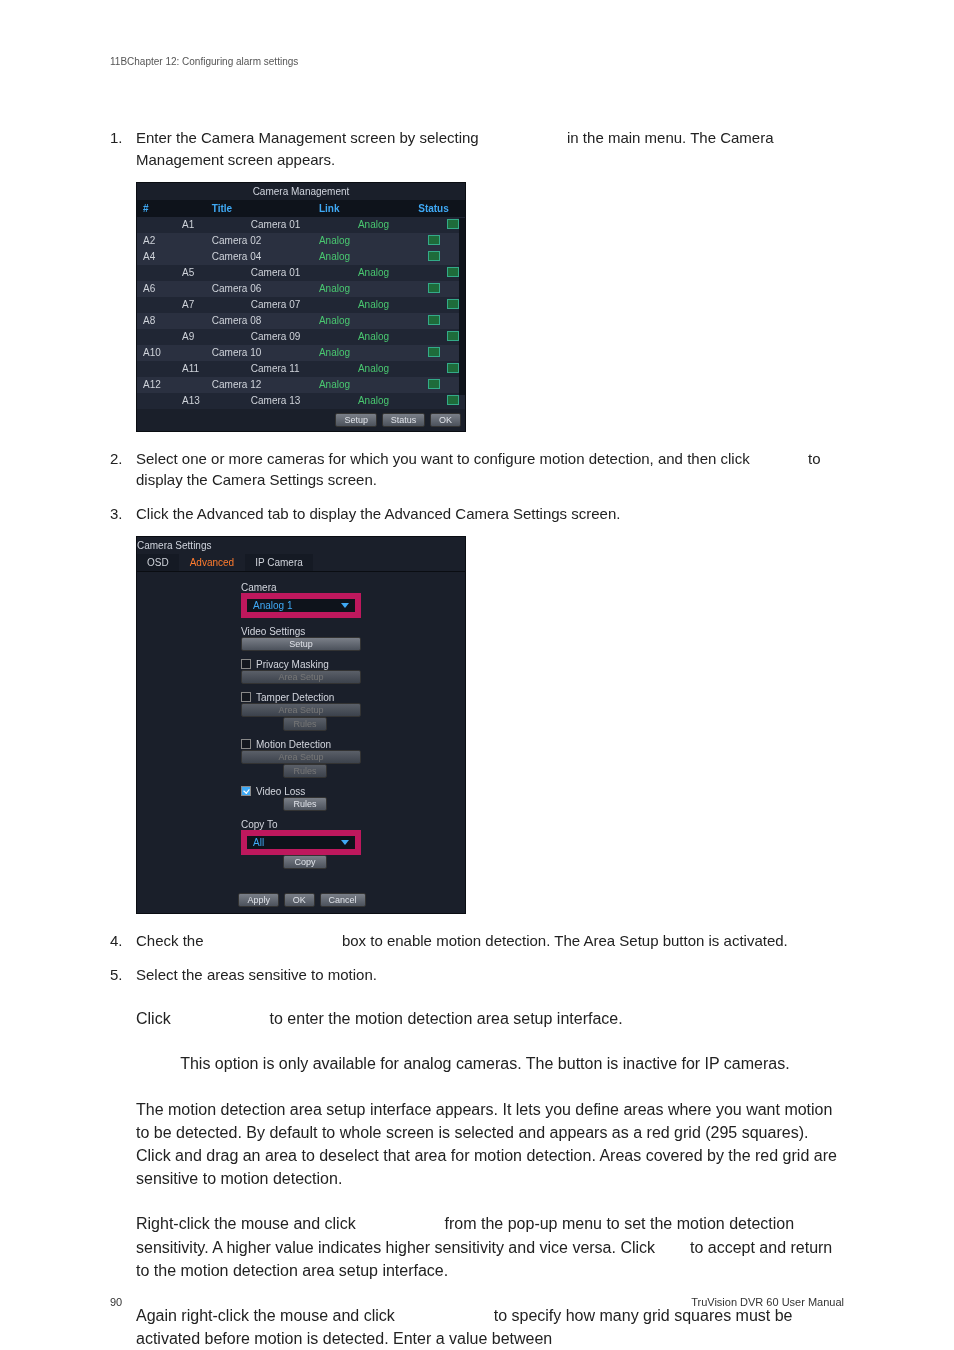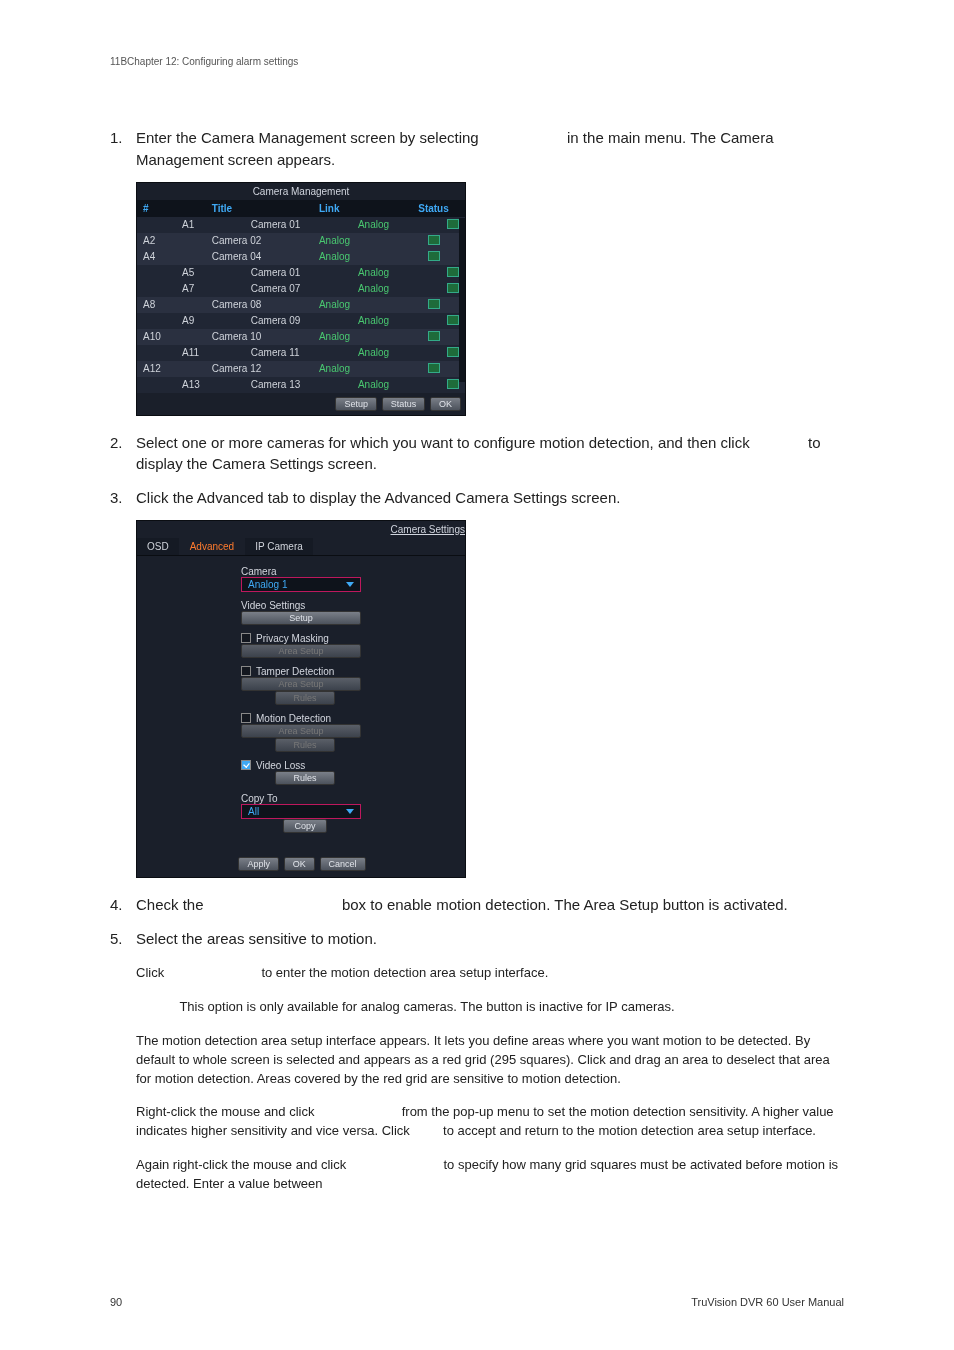--- a/index.html
+++ b/index.html
@@ -16,21 +16,21 @@
   .running-header {
     font-size: 10px;
     color: #555;
     margin-bottom: 60px;
   }
   ol.main { list-style: none; padding: 0; }
   ol.main > li { margin-bottom: 12px; }
   .num-row { display: flex; font-size: 15px; line-height: 1.45; }
   .num { width: 26px; flex: 0 0 26px; }
   .txt { flex: 1; }
-  .indent-block { margin-left: 26px; font-size: 13px; line-height: 1.45; margin-bottom: 12px; margin-top: 15px;}
+  .indent-block { margin-left: 26px; font-size: 16px; line-height: 1.45; margin-bottom: 12px; margin-top: 22px;}
   .screenshot { margin: 11px 0 16px 26px; }
 
   
   .cm-box {
     width: 330px;
     background: #1a1f2a;
     font-family: Arial, sans-serif;
     font-size: 10px;
     color: #cfd3da;
     border: 1px solid #0a0d12;
@@ -76,50 +76,50 @@
 
   
   .cs-box {
     width: 330px;
     background: #1a1f2a;
     font-family: Arial, sans-serif;
     font-size: 10px;
     color: #cfd3da;
     border: 1px solid #0a0d12;
   }
-  .cs-title { text-align: right; padding: 3px 0; font-size: 10px; color: #d0d4dd; text-decoration: underline; }
+  .cs-title { text-align: left; padding: 3px 0; font-size: 10px; color: #d0d4dd; }
   .cs-tabs { display: flex; border-bottom: 1px solid #0a0d12; }
   .cs-tab { padding: 3px 10px; font-size: 10px; color: #cfd3da; background: #151a24; margin-right: 1px; text-align: center;}
   .cs-tab.active { color: #ff7b2e; background: #1a1f2a; }
   .cs-body { padding: 10px 14px 10px 14px; }
   .cs-row { display: flex; align-items: center; margin-bottom: 8px; font-size: 10px; flex-direction: column; }
   .cs-label { width: 120px; color: #d3d6de; display: flex; align-items: center; gap: 5px; }
   .cs-checkbox {
     width: 10px; height: 10px; border: 1px solid #888; display: inline-block;
     background: #13171f;
   }
   .cs-checkbox.checked { background: #3fa9f5; position: relative; }
   .cs-checkbox.checked::after { content:""; position:absolute; left:1px; top:-1px; width:5px; height:7px; border-right:2px solid #fff; border-bottom:2px solid #fff; transform: rotate(40deg) scale(.6);}
   .cs-dropdown {
     width: 120px; padding: 1px 6px;
     background: #0e131b; color: #3fa9f5;
-    border: 1px solid #be185d;
+    border: 6px solid #be185d;
     font-size: 10px;
     display:flex; justify-content: space-between; align-items:center;
   }
   .cs-dd-arrow { width:0;height:0;border-left:4px solid transparent;border-right:4px solid transparent;border-top:5px solid #3fa9f5;}
   .cs-setup-btn {
     width: 120px; padding: 1px 0;
     background: linear-gradient(#7a7f88, #4c525c);
     color: #e0e3e9; text-align: center;
     border-radius: 2px; border: 1px solid #333; font-size: 9px;
   }
   .cs-setup-btn.disabled { color: #777; background: linear-gradient(#5a5f68,#3c424c); }
   .cs-rules-btn {
-    width: 60px; padding: 1px 0; margin-left: 8px;
+    width: 44px; padding: 1px 0; margin-left: 8px;
     background: linear-gradient(#7a7f88, #4c525c);
     color: #e0e3e9; text-align: center;
     border-radius: 2px; border: 1px solid #333; font-size: 9px;
   }
   .cs-rules-btn.disabled { color:#777; background: linear-gradient(#5a5f68,#3c424c);}
   .cs-footer { text-align: center; padding: 6px 8px; background:#1a1f2a;}
 
   .footer {
     position: absolute;
     bottom: 42px;
@@ -180,20 +180,26 @@
                     <td>Camera 04</td>
                     <td class="link">Analog</td>
                     <td class="cm-status-cell"><span class="cm-status-icon"></span></td>
                   </tr>
                   <tr class="odd">
                     <td>A5</td>
                     <td>Camera 01</td>
                     <td class="link">Analog</td>
                     <td class="cm-status-cell"><span class="cm-status-icon"></span></td>
                   </tr>
+                  <tr class="even">
+                    <td>A6</td>
+                    <td>Camera 06</td>
+                    <td class="link">Analog</td>
+                    <td class="cm-status-cell"><span class="cm-status-icon"></span></td>
+                  </tr>
                   <tr class="odd">
                     <td>A7</td>
                     <td>Camera 07</td>
                     <td class="link">Analog</td>
                     <td class="cm-status-cell"><span class="cm-status-icon"></span></td>
                   </tr>
                   <tr class="even">
                     <td>A8</td>
                     <td>Camera 08</td>
                     <td class="link">Analog</td>

